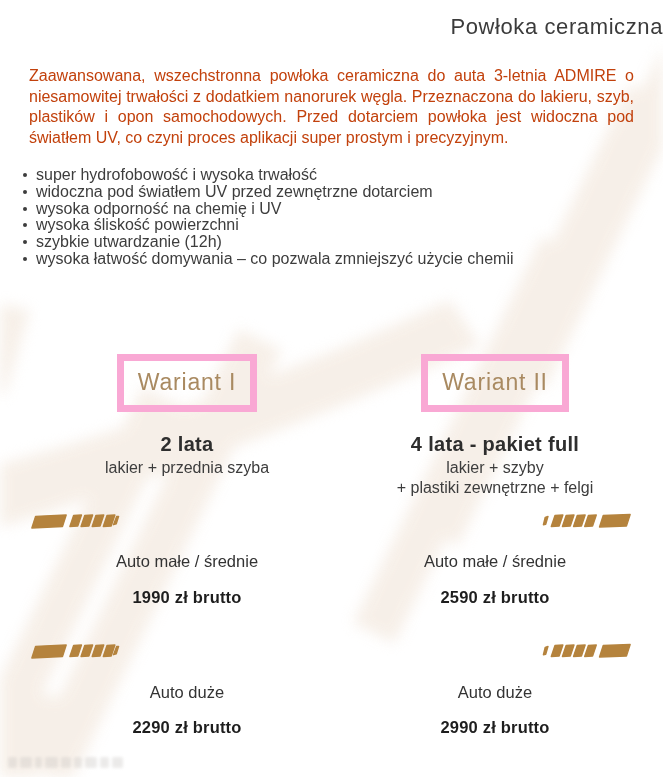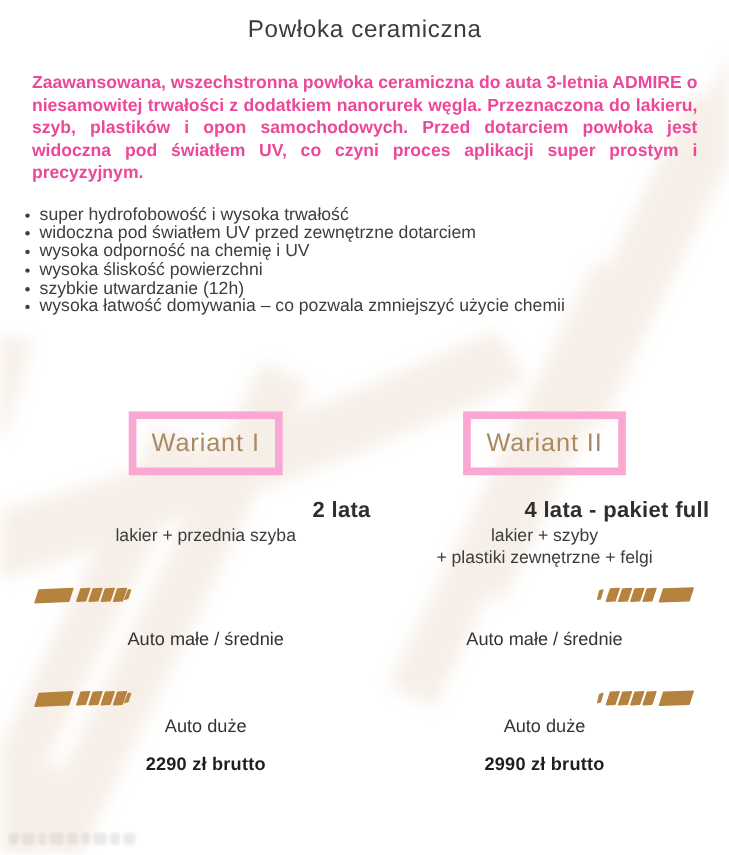--- a/index.html
+++ b/index.html
@@ -21,34 +21,34 @@
     left: 0; top: 0;
     width: 663px; height: 777px;
     filter: blur(7px);
     opacity: 0.9;
     pointer-events: none;
   }
 
   .content { position: relative; z-index: 2; padding-top: 14px; }
 
   .title {
-    text-align: center;
+    text-align: right;
     font-size: 22px;
     font-weight: 500;
     letter-spacing: 0.6px;
     color: #3b3b3b;
   }
 
   .intro {
     margin: 26px 29px 0 29px;
     text-align: justify;
     font-size: 16px;
-    font-weight: 700;
+    font-weight: 400;
     line-height: 20.5px;
-    color: #ec4899;
+    color: #c2410c;
   }
 
   ul.features {
     list-style: none;
     margin: 19px 20px 0 36px;
     font-size: 16px;
     line-height: 16.8px;
     color: #3d3d3d;
   }
   ul.features li { position: relative; }
@@ -70,40 +70,40 @@
     border: 7px solid #f9a8d4;
     color: #a98a61;
     font-size: 23px;
     font-weight: 500;
     letter-spacing: 0.8px;
     padding: 8px 14px 9px 14px;
     background: transparent;
   }
 
   .durations-row { margin-top: 21px; align-items: flex-start; }
-  .duration { font-size: 20px; font-weight: 700; color: #2e2e2e; letter-spacing: 0.3px; text-align: right; }
+  .duration { font-size: 20px; font-weight: 700; color: #2e2e2e; letter-spacing: 0.3px; }
   .scope { margin-top: 2px; font-size: 16px; line-height: 20px; color: #3d3d3d; }
 
   .rope-row {
     margin-top: 15px;
     display: flex;
     justify-content: space-between;
     padding: 0 31px 0 30px;
     height: 16px;
   }
   .rope { width: 90px; height: 16px; }
 
   .category-row { margin-top: 23px; }
   .category { font-size: 16.5px; font-weight: 500; color: #333333; }
 
   .price-row { margin-top: 17px; }
   .price { font-size: 16.5px; font-weight: 700; color: #1e1e1e; letter-spacing: 0.2px; }
 
   .rope-row.second { margin-top: 36px; }
-  .category-row.second { margin-top: 8px; }
+  .category-row.second { margin-top: 24px; }
   .price-row.second { margin-top: 16px; }
 
   
   .corner-watermark {
     position: absolute;
     left: 8px; bottom: 9px;
     display: flex;
     gap: 3px;
     z-index: 3;
     filter: blur(1.6px);
@@ -208,20 +208,24 @@
           <path d="M66,2.5 L95,1.5 L91,14 L62,15 Z"></path>
         </g>
       </svg>
     </div>
 
     <div class="two-col category-row">
       <div class="col category">Auto małe / średnie</div>
       <div class="col category">Auto małe / średnie</div>
     </div>
 
+    <div class="two-col price-row">
+      <div class="col price">1990 zł brutto</div>
+      <div class="col price">2590 zł brutto</div>
+    </div>
 
     <div class="rope-row second">
       <svg class="rope" viewBox="0 0 97 17" xmlns="http://www.w3.org/2000/svg" aria-hidden="true">
         <g fill="#b5833d" stroke="#b5833d" stroke-width="1.5" stroke-linejoin="round">
           <path d="M6,3.5 L39,2 L35,14.5 L2,16 Z"></path>
           <path d="M47,2.5 L55.5,2 L51.5,14 L43,14.5 Z"></path>
           <path d="M59,2.5 L67.5,2 L63.5,14 L55,14.5 Z"></path>
           <path d="M71,2.5 L79.5,2 L75.5,14 L67,14.5 Z"></path>
           <path d="M83,2.5 L91.5,2 L87.5,14 L79,14.5 Z"></path>
           <path d="M93.5,3.5 L95.5,3.5 L93,11.5 L90,12.5 Z"></path>

